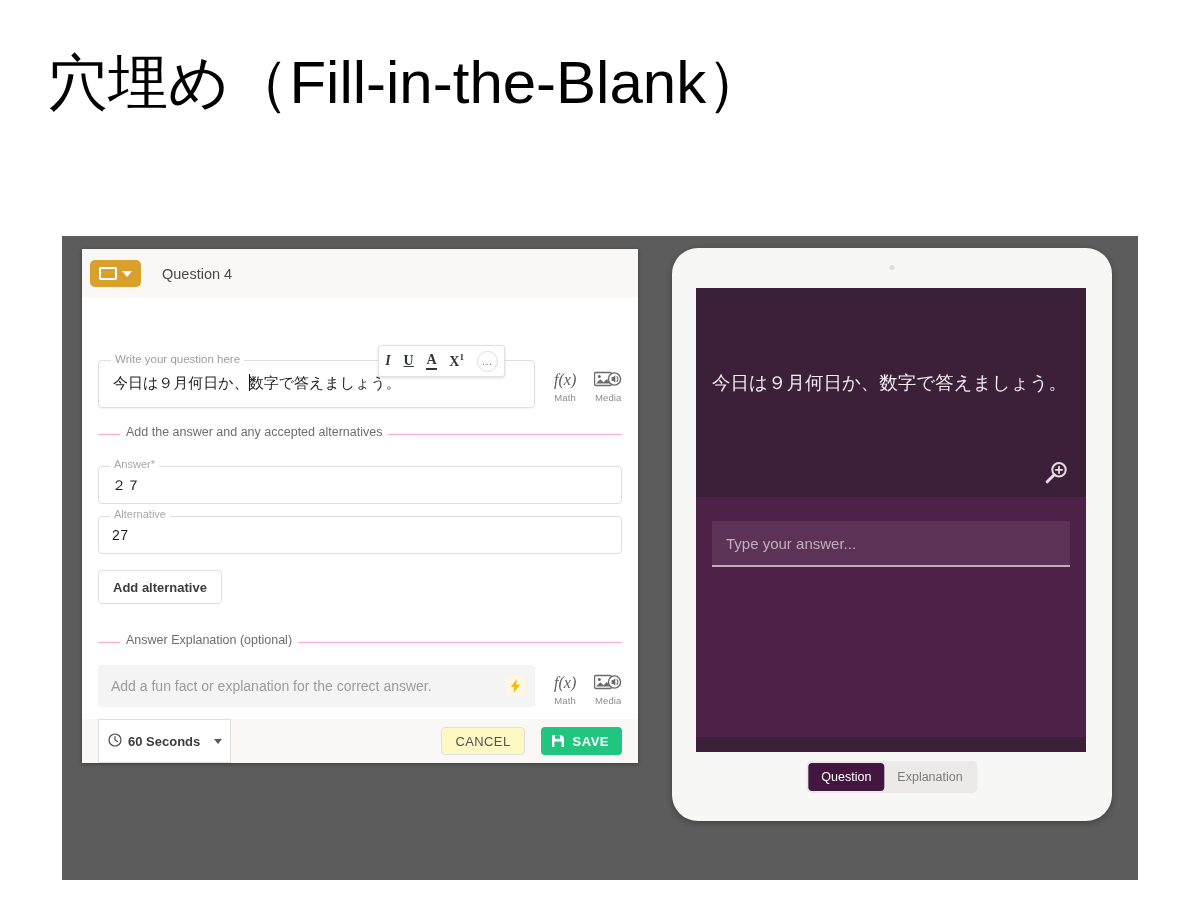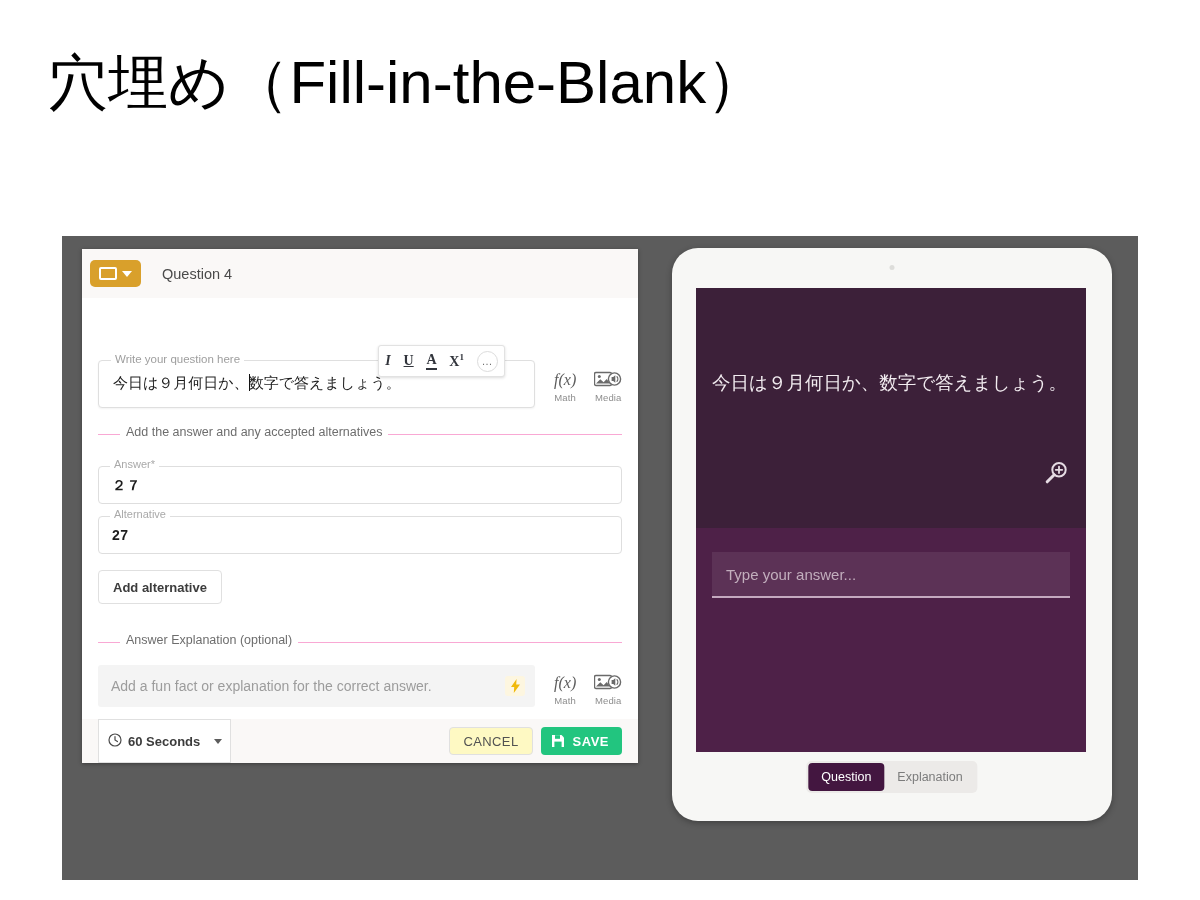--- a/index.html
+++ b/index.html
@@ -265,21 +265,21 @@
     top: 218px;
     width: 524px;
     height: 38px;
     padding-left: 44px;
   }
   .ans-value {
     position: absolute;
     left: 13px;
     top: 10px;
     font-size: 14px;
-    font-weight: 700;
+    font-weight: 400;
     color: #1d1d1d;
     letter-spacing: .5px;
   }
 
   #add-alt-btn {
     position: absolute;
     left: 16px;
     top: 272px;
     height: 34px;
     padding: 0 14px;
@@ -404,21 +404,21 @@
     border: 1px solid #e0e0e0;
     border-radius: 4px;
     background: #fef9c3;
     font-size: 13px;
     color: #525252;
     letter-spacing: .4px;
     cursor: pointer;
     box-sizing: border-box;
   }
   #save-btn {
-    margin-left: 8px;
+    margin-left: 16px;
     height: 28px;
     padding: 0 13px 0 10px;
     display: flex;
     align-items: center;
     gap: 8px;
     border: none;
     border-radius: 4px;
     background: #22c57f;
     color: #ffffff;
     font-size: 13px;
@@ -479,21 +479,21 @@
   #zoom-icon {
     position: absolute;
     right: 16px;
     top: 172px;
     cursor: pointer;
   }
   #zoom-icon svg { display: block; }
   #preview-answer-area {
     position: absolute;
     left: 0;
-    top: 240px;
+    top: 209px;
     width: 100%;
     height: 240px;
     background: #4e2148;
   }
   #answer-input {
     position: absolute;
     left: 16px;
     top: 24px;
     width: 358px;
     height: 46px;

